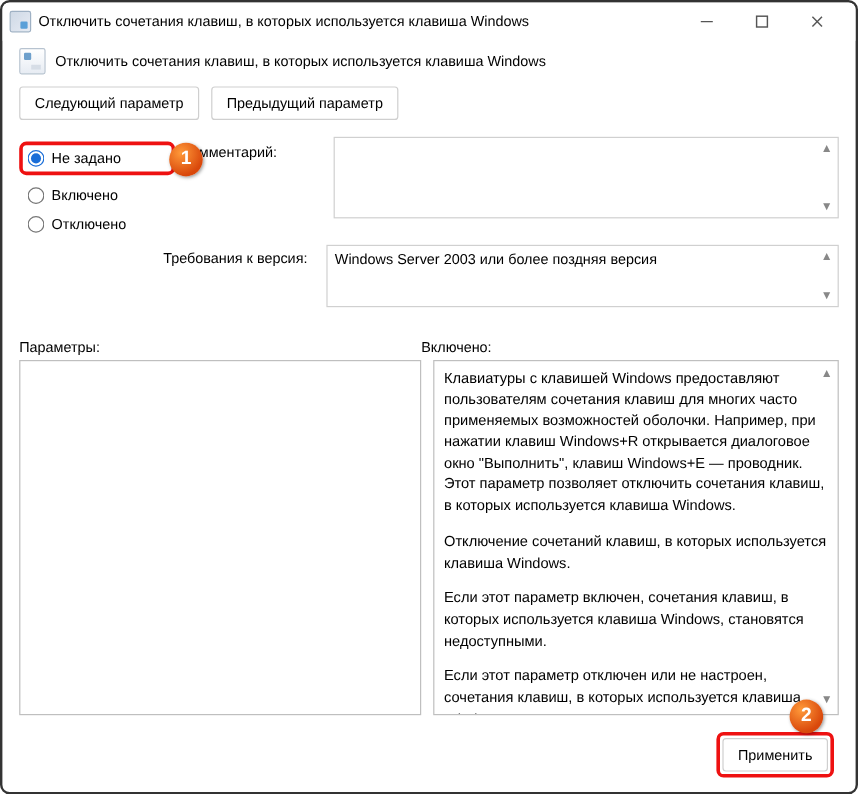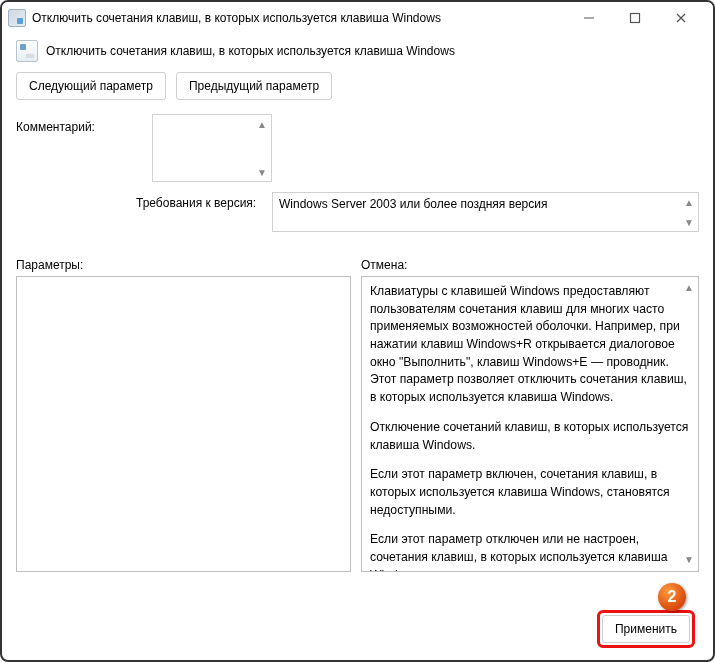--- a/index.html
+++ b/index.html
@@ -90,25 +90,25 @@
   }
   .scroll-up, .scroll-dn {
     position:absolute; right:2px; width:14px; height:14px;
     color:#888; display:flex; align-items:center; justify-content:center; font-size:10px;
   }
   .scroll-up{top:2px;} .scroll-dn{bottom:2px;}
 
   .req-row { display:grid; grid-template-columns: 250px 1fr; gap:6px; align-items:start; margin-top:10px; }
   .req-label { text-align:left; padding-left:120px; padding-top:4px;}
   .req-box {
-    border:1px solid #d0d0d0; background:#fff; height:40px; padding:4px 6px; position:relative;
-  }
-
-  
-  .labels-row { display:grid; grid-template-columns: 335px 1fr; gap:10px; margin-top:26px; }
+    border:1px solid #d0d0d0; background:#fff; height:52px; padding:4px 6px; position:relative;
+  }
+
+  
+  .labels-row { display:grid; grid-template-columns: 335px 1fr; gap:0; margin-top:26px; }
   .panes-row { display:grid; grid-template-columns: 335px 1fr; gap:10px; margin-top:4px; }
   .pane {
     border:1px solid #bfbfbf; background:#fff;
     height:296px; overflow:hidden; position:relative; padding:6px 8px; font-size:12.2px; line-height:1.45;
   }
   .pane.params { }
   .pane.help p { margin:0 0 12px 0; }
   .pane .scroll-up{top:4px;} .pane .scroll-dn{bottom:4px;}
 
   
@@ -155,40 +155,57 @@
 </div>
 
 <div class="nav-row">
   <button class="btn">Следующий параметр</button>
   <button class="btn">Предыдущий параметр</button>
 </div>
 
 <div class="content">
 
   <div class="row1">
+    <div class="radios">
+      <div class="highlight-box">
+        <label class="radio-item">
+          <input type="radio" name="st" checked="" style="">
+          <span>Не задано</span>
+        </label>
+        <div class="marker" style="right:-26px; top:-2px;">1</div>
+      </div>
+      <label class="radio-item" style="padding-left:7px;">
+        <input type="radio" name="st" style="">
+        <span>Включено</span>
+      </label>
+      <label class="radio-item" style="padding-left:7px;">
+        <input type="radio" name="st" style="">
+        <span>Отключено</span>
+      </label>
+    </div>
     <div class="labelcol">Комментарий:</div>
     <div class="comment-box">
       <span></span>
       <div class="scroll-up">▲</div>
       <div class="scroll-dn">▼</div>
     </div>
   </div>
 
   <div class="req-row">
     <div class="req-label">Требования к версия:</div>
     <div class="req-box">
       <span>Windows Server 2003 или более поздняя версия</span>
       <div class="scroll-up">▲</div>
       <div class="scroll-dn">▼</div>
     </div>
   </div>
 
   <div class="labels-row">
     <div>Параметры:</div>
-    <div>Отмена:</div>
+    <div>Включено:</div>
   </div>
 
   <div class="panes-row">
     <div class="pane params"></div>
     <div class="pane help">
       <p>Клавиатуры с клавишей Windows предоставляют пользователям сочетания клавиш для многих часто применяемых возможностей оболочки. Например, при нажатии клавиш Windows+R открывается диалоговое окно "Выполнить", клавиш Windows+E — проводник. Этот параметр позволяет отключить сочетания клавиш, в которых используется клавиша Windows.</p>
       <p>Отключение сочетаний клавиш, в которых используется клавиша Windows.</p>
       <p>Если этот параметр включен, сочетания клавиш, в которых используется клавиша Windows, становятся недоступными.</p>
       <p>Если этот параметр отключен или не настроен, сочетания клавиш, в которых используется клавиша Windows, доступны.</p>
       <div class="scroll-up">▲</div>

